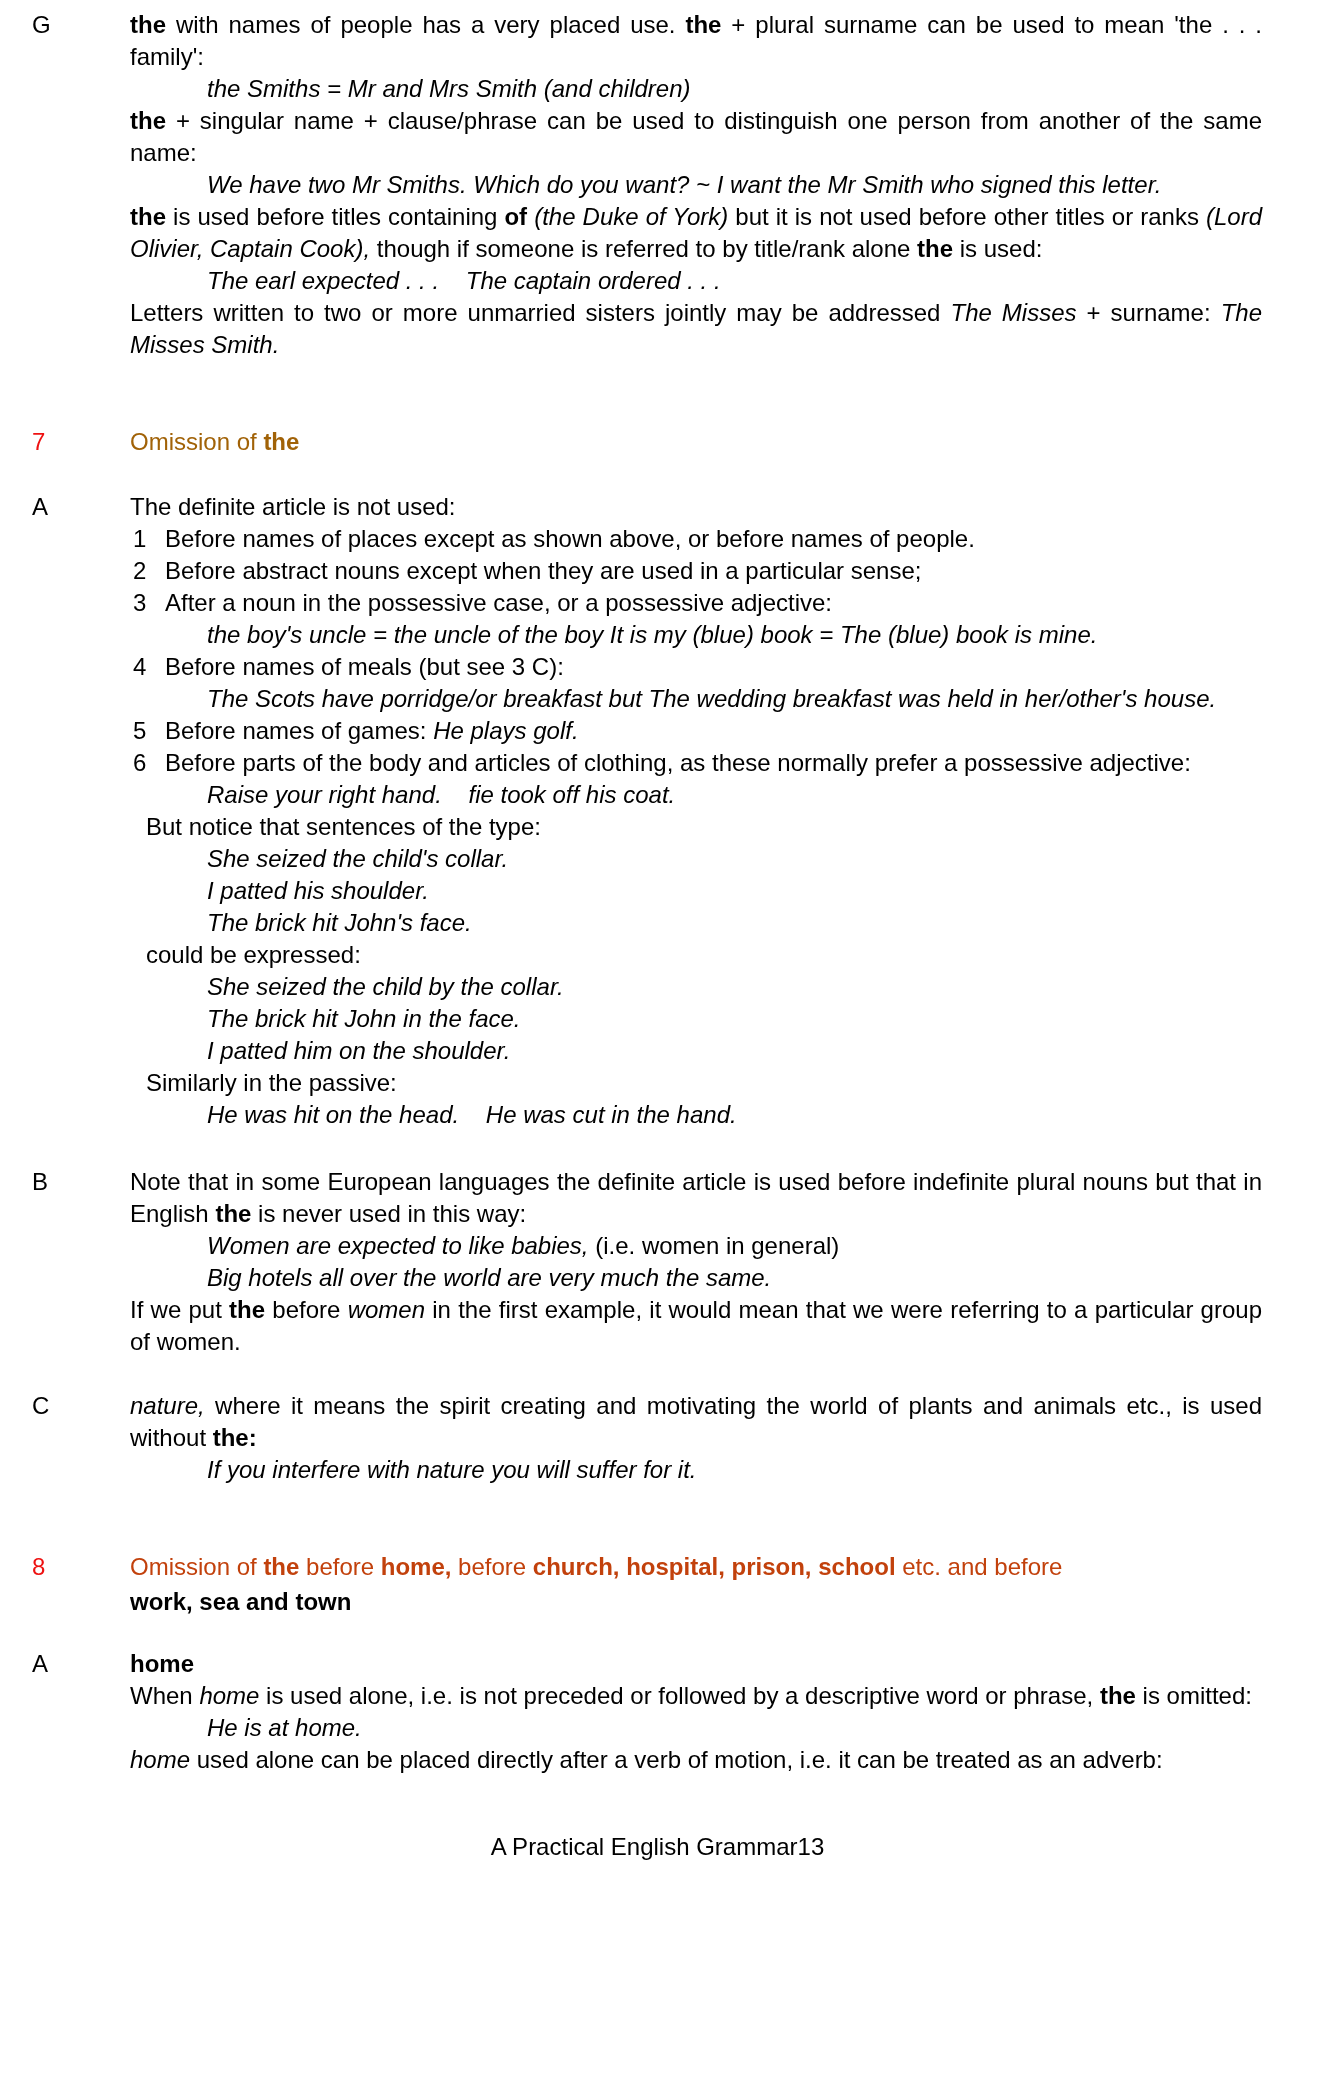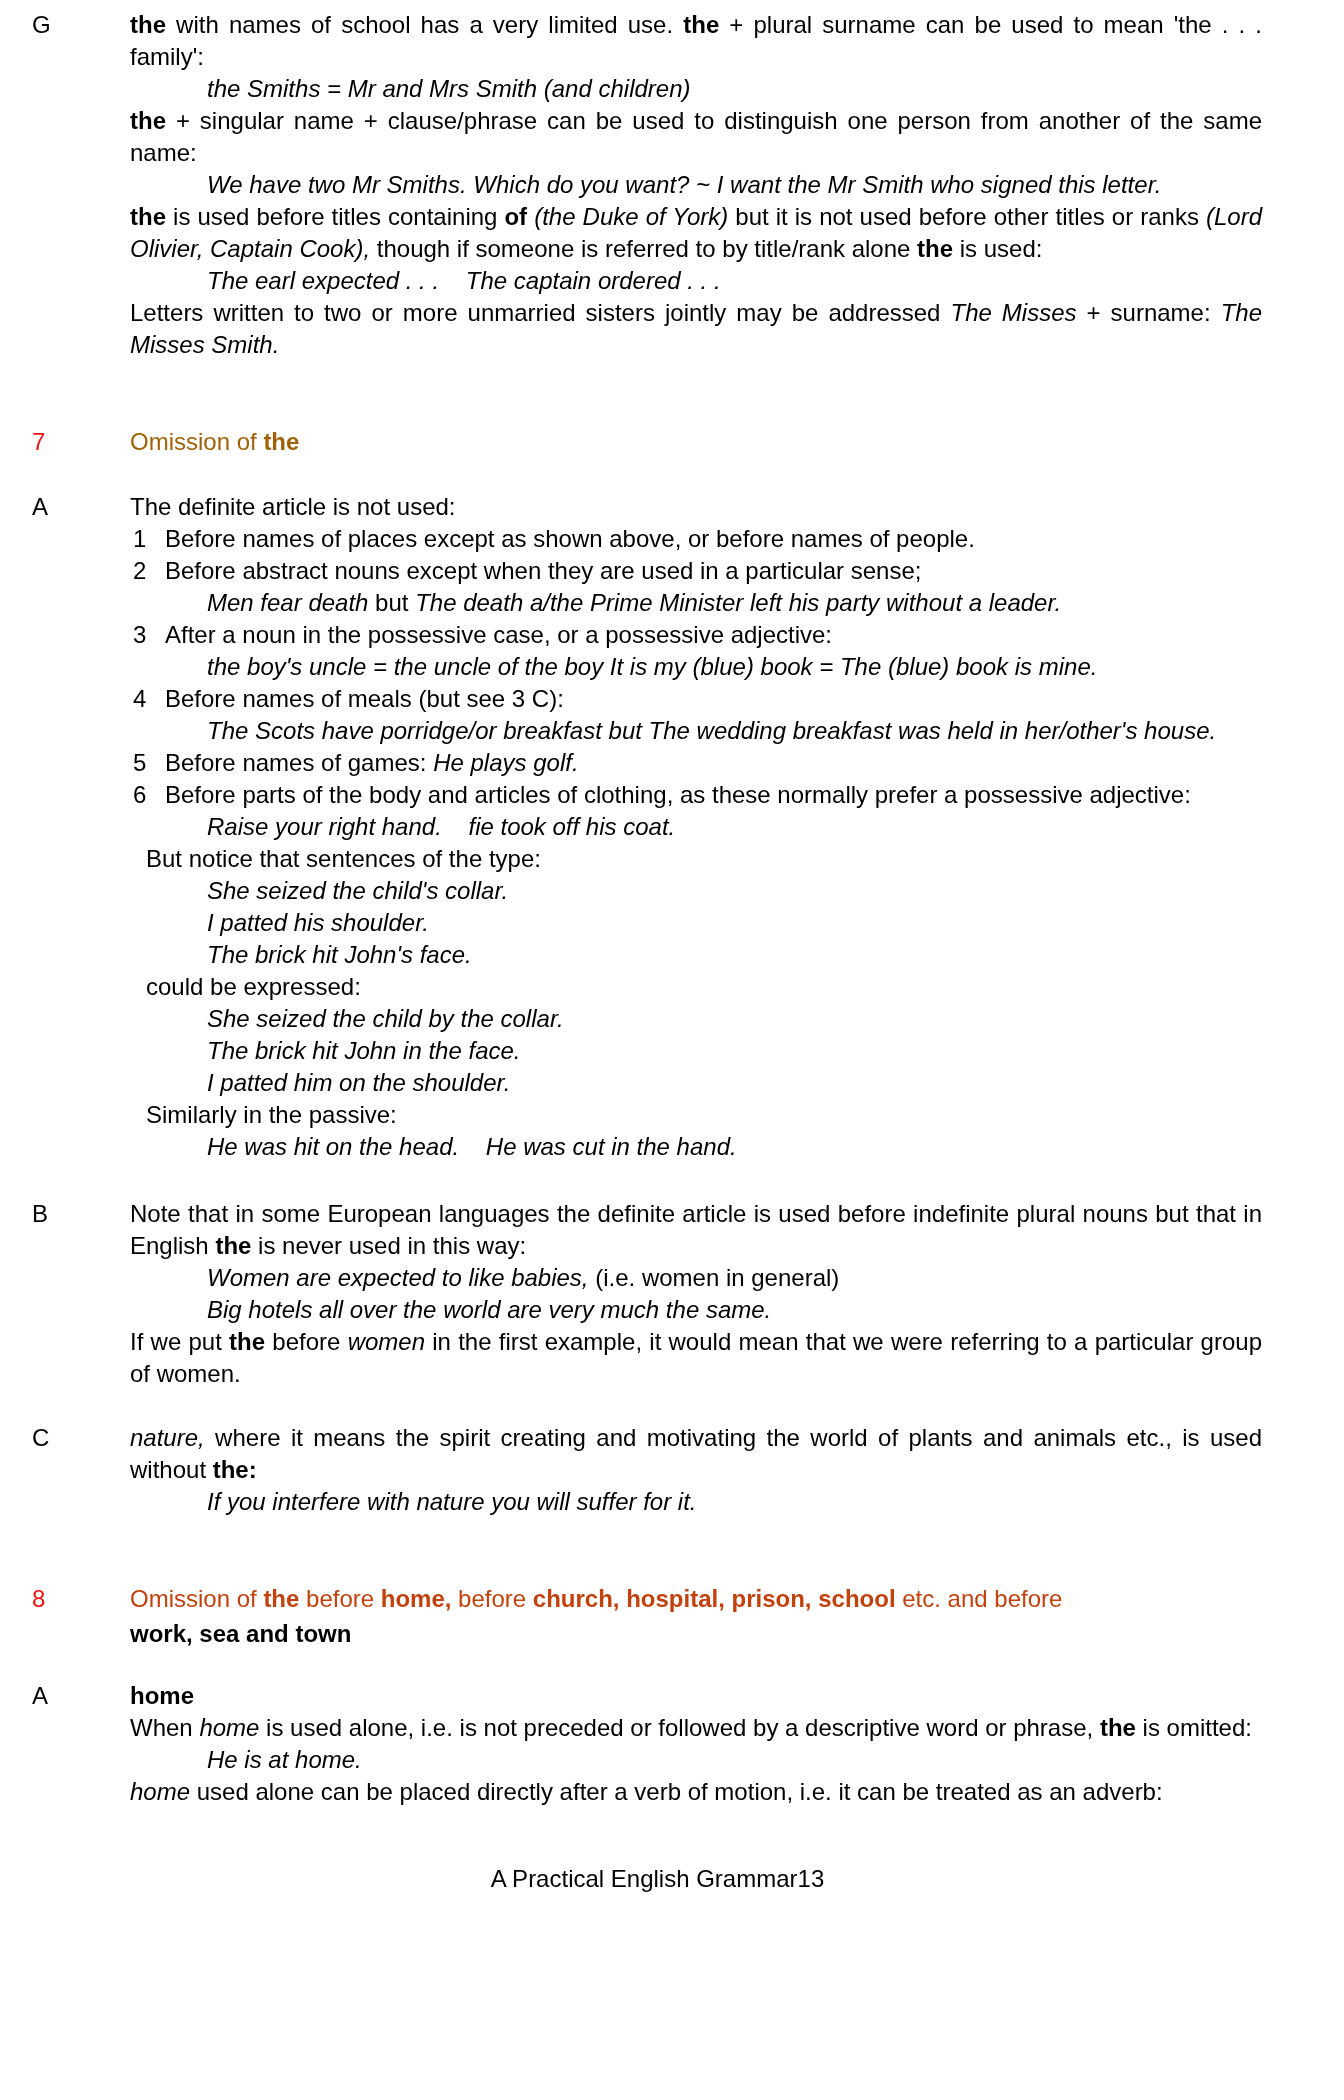--- a/index.html
+++ b/index.html
@@ -43,42 +43,41 @@
   }
 </style>
 </head>
 <body>
 
 <div class="page" style="background: rgb(255, 255, 255);">
 
   <div class="row" id="row-g">
     <div class="letter">G</div>
     <div>
-      <div class="para"><span class="b">the</span><span> with names of school has a very limited use. </span><span class="b">the</span><span> + plural surname can be used to mean 'the . . . family':</span></div>
+      <div class="para"><span class="b">the</span><span> with names of people has a very placed use. </span><span class="b">the</span><span> + plural surname can be used to mean 'the . . . family':</span></div>
       <div class="ex"><span class="i">the Smiths = Mr and Mrs Smith (and children)</span></div>
       <div class="para"><span class="b">the</span><span> + singular name + clause/phrase can be used to distinguish one person from another of the same name:</span></div>
       <div class="ex"><span class="i">We have two Mr Smiths. Which do you want? ~ I want the Mr Smith who signed this letter.</span></div>
       <div class="para"><span class="b">the</span><span> is used before titles containing </span><span class="b">of</span><span> </span><span class="i">(the Duke of York)</span><span> but it is not used before other titles or ranks </span><span class="i">(Lord Olivier, Captain Cook),</span><span> though if someone is referred to by title/rank alone </span><span class="b">the</span><span> is used:</span></div>
       <div class="ex"><span class="i">The earl expected . . .&nbsp;&nbsp;&nbsp; The captain ordered . . .</span></div>
       <div class="para"><span>Letters written to two or more unmarried sisters jointly may be addressed </span><span class="i">The Misses</span><span> + surname: </span><span class="i">The Misses Smith.</span></div>
     </div>
   </div>
 
   <div class="row heading" id="row-h7">
     <div class="letter red" style="color: rgb(238, 17, 17);">7</div>
     <div class="red" style="color: #a16207;"><span>Omission of </span><span class="b">the</span></div>
   </div>
 
   <div class="row" id="row-a1">
     <div class="letter">A</div>
     <div>
       <div class="para"><span>The definite article is not used:</span></div>
       <div class="item"><span class="num">1</span><span><span>Before names of places except as shown above, or before names of people.</span></span></div>
       <div class="item"><span class="num">2</span><span><span>Before abstract nouns except when they are used in a particular sense;</span></span></div>
-      <div class="ex"><span class="i">Men fear death</span><span> but </span><span class="i">The death a/the Prime Minister left his party without a leader.</span></div>
       <div class="item"><span class="num">3</span><span><span>After a noun in the possessive case, or a possessive adjective:</span></span></div>
       <div class="ex"><span class="i">the boy's uncle = the uncle of the boy It is my (blue) book = The (blue) book is mine.</span></div>
       <div class="item"><span class="num">4</span><span><span>Before names of meals (but see 3 C):</span></span></div>
       <div class="ex"><span class="i">The Scots have porridge/or breakfast but The wedding breakfast was held in her/other's house.</span></div>
       <div class="item"><span class="num">5</span><span><span>Before names of games: </span><span class="i">He plays golf.</span></span></div>
       <div class="item"><span class="num">6</span><span><span>Before parts of the body and articles of clothing, as these normally prefer a possessive adjective:</span></span></div>
       <div class="ex"><span class="i">Raise your right hand.&nbsp;&nbsp;&nbsp; fie took off his coat.</span></div>
       <div class="sub"><span>But notice that sentences of the type:</span></div>
       <div class="ex"><span class="i">She seized the child's collar.</span></div>
       <div class="ex"><span class="i">I patted his shoulder.</span></div>

